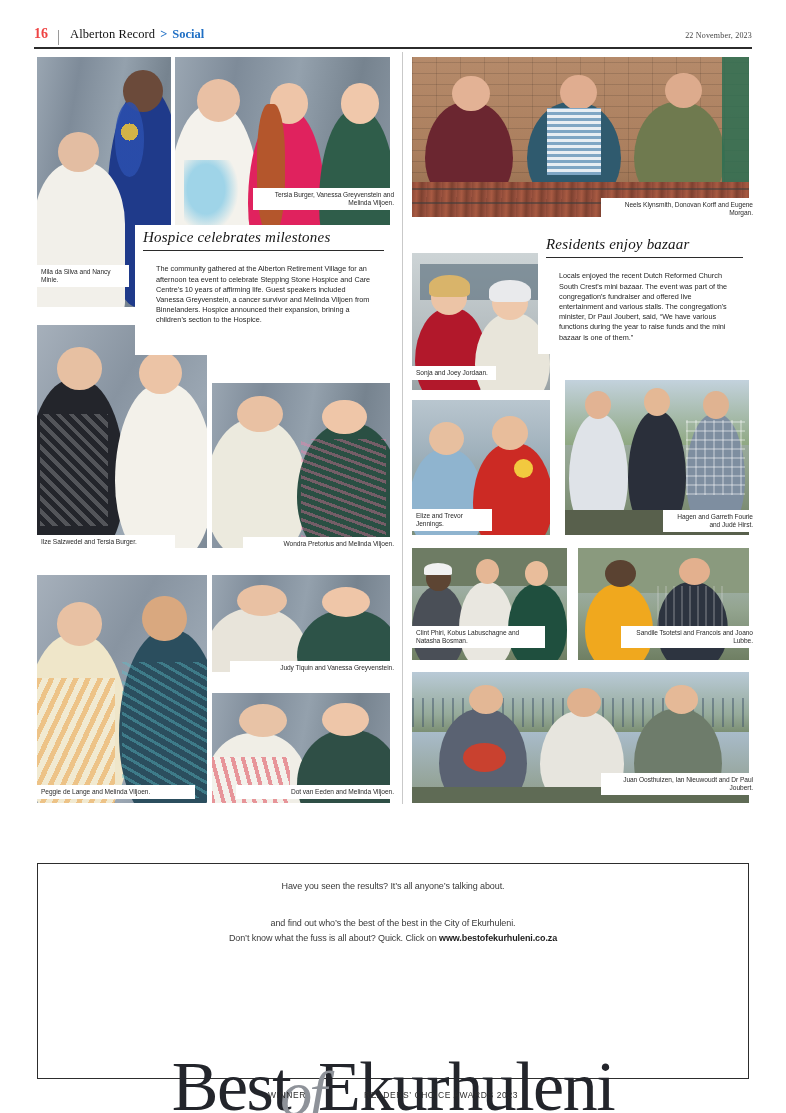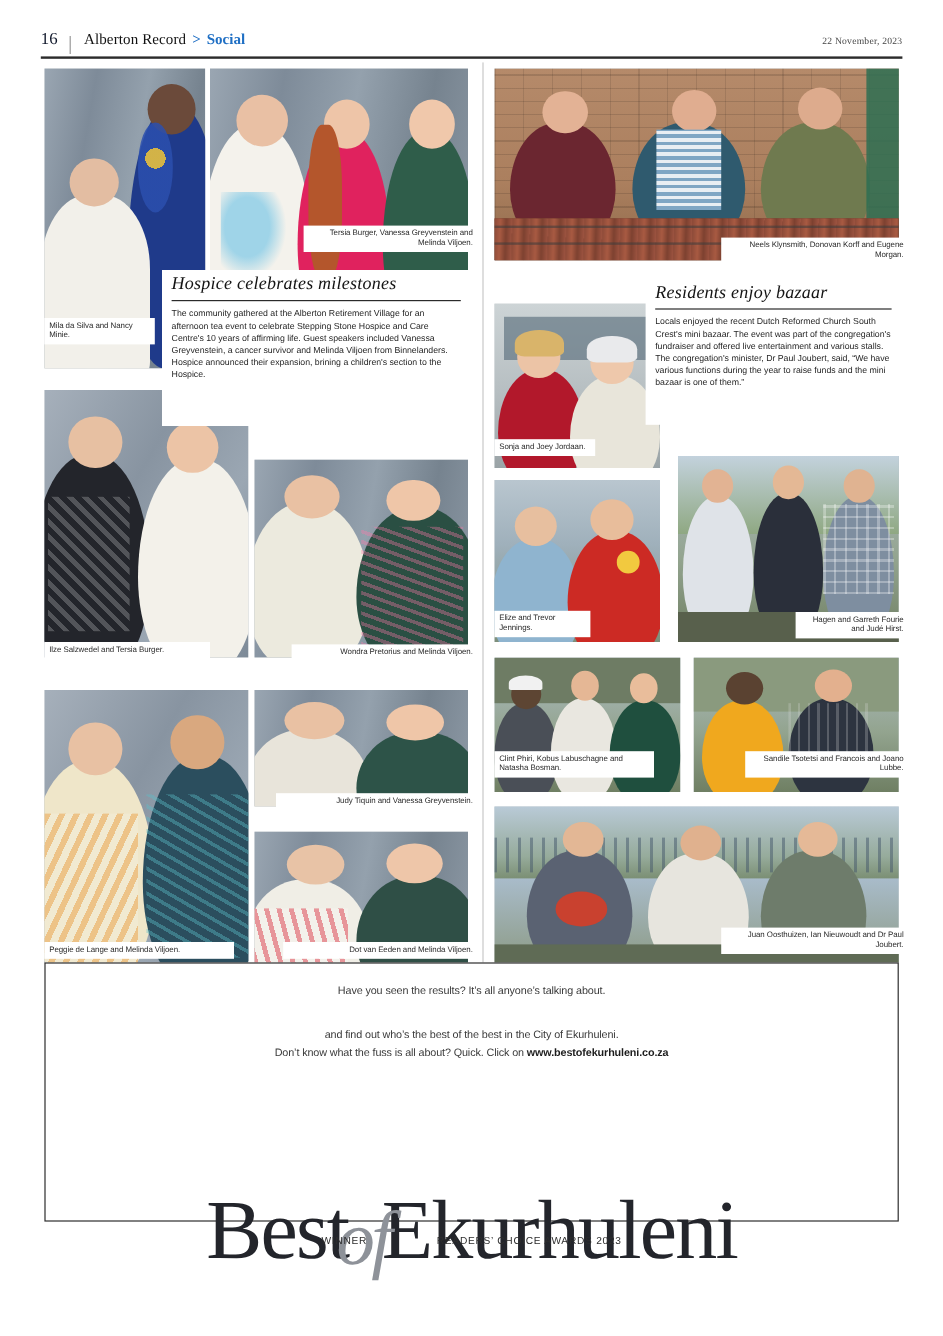--- a/index.html
+++ b/index.html
@@ -27,23 +27,23 @@
   
   .masthead {
     position: absolute;
     left: 34px; top: 26px;
     width: 718px; height: 22px;
     display: flex;
     align-items: baseline;
   }
   .folio {
     font-family: "Liberation Serif", serif;
-    font-weight: normal;
+    font-weight: bold;
     font-size: 14px;
-    color: #0f172a;
+    color: #ef4444;
     padding-right: 10px;
   }
   .folio-rule {
     width: 1px;
     height: 15px;
     background: #9a9a9a;
     align-self: center;
   }
   .masthead-title {
     font-family: "Liberation Serif", serif;
@@ -119,33 +119,33 @@
     font-weight: normal;
     color: #141414;
     letter-spacing: .2px;
   }
   .article .hrule {
     height: 1.4px;
     background: #2b2b2b;
     margin-bottom: 5px;
   }
   .article p {
-    margin: 0;
+    margin: 13px;
     font-size: 7.3px;
     line-height: 10.2px;
     color: #262626;
     letter-spacing: -0.02px;
   }
   #article-hospice h2 { font-size: 15px; }
   #article-bazaar h2 { font-size: 15px; }
 
   
   .ad {
     position: absolute;
-    left: 37px; top: 802px;
+    left: 37px; top: 863px;
     width: 712px; height: 216px;
     border: 1.4px solid #2d2d2d;
     background: #ffffff;
     box-sizing: border-box;
   }
   .ad-copy {
     position: absolute;
     left: 0; top: 14px;
     width: 100%;
     text-align: center;

